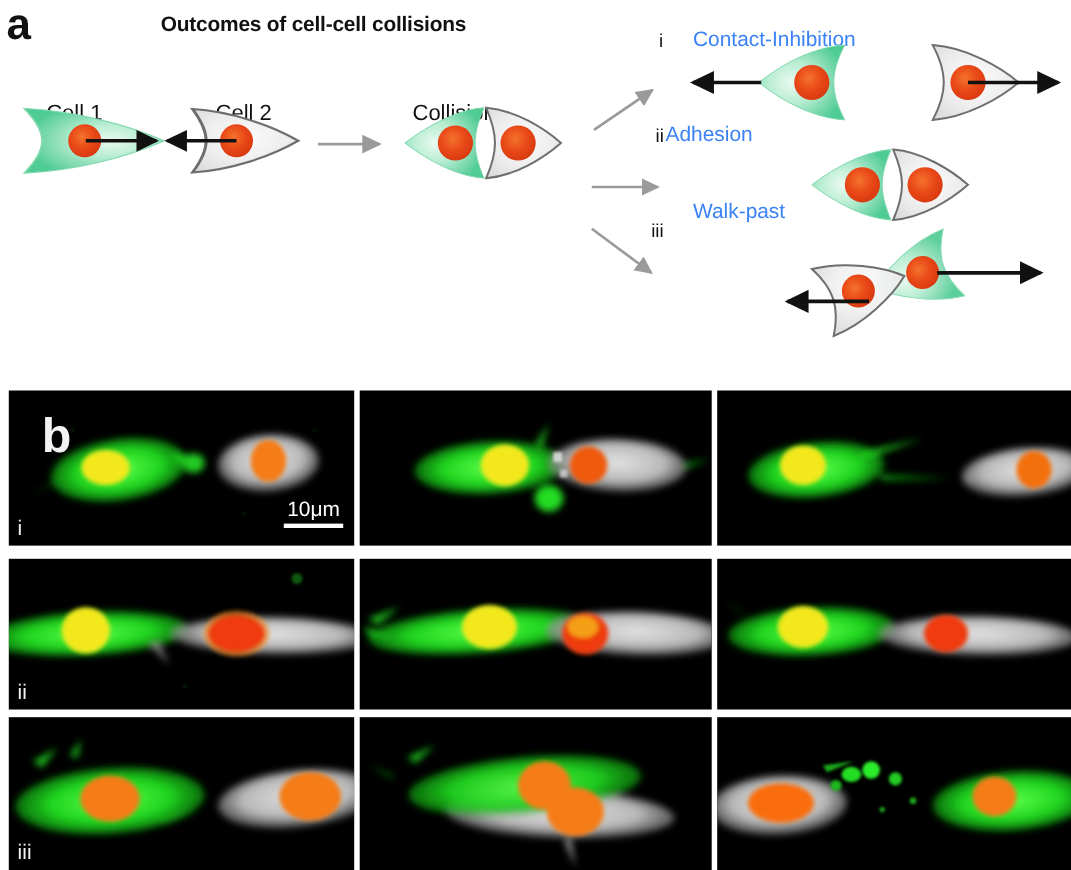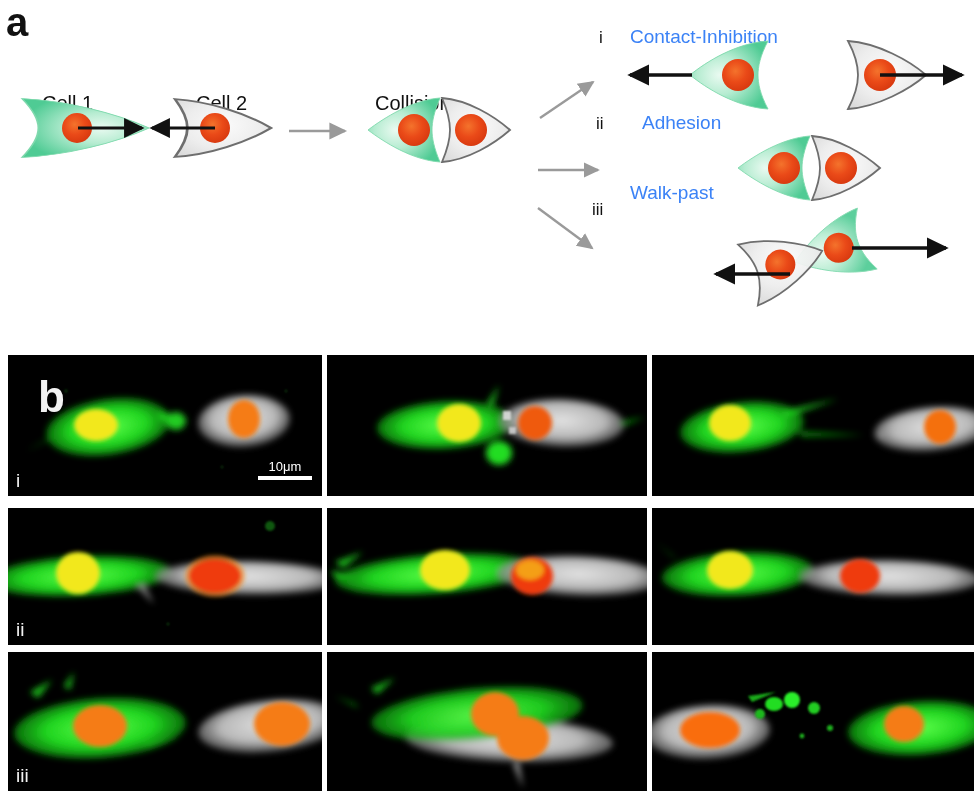--- a/index.html
+++ b/index.html
@@ -20,46 +20,47 @@
   .cap{position:absolute;font-size:20px;color:#111;white-space:nowrap;}
   #cap-cell1{left:42px;top:92px;}
   #cap-cell2{left:196px;top:92px;}
   #cap-collision{left:375px;top:92px;}
 
   .outcome-num{position:absolute;font-size:17px;color:#111;}
   .outcome-label{position:absolute;font-size:19px;color:#3b82f6;font-weight:normal;white-space:nowrap;}
   #num-i{left:599px;top:28px;}
   #lab-i{left:630px;top:26px;}
   #num-ii{left:596px;top:114px;}
-  #lab-ii{left:642px;top:112px;}
+  #lab-ii{left:605px;top:112px;}
   #num-iii{left:592px;top:200px;}
   #lab-iii{left:630px;top:182px;}
 
   svg.art{position:absolute;left:0;top:0;overflow:visible;}
 
   
   #panel-b{position:absolute;left:0;top:330px;width:974px;height:461px;background:#ffffff;}
   .mpanel{position:absolute;background:#000;overflow:hidden;}
   .mpanel svg{position:absolute;left:0;top:0;}
   #label-b{position:absolute;left:30px;top:20px;font-size:44px;font-weight:bold;
            color:#f2f2f2;line-height:1;z-index:5;}
   .rowlab{position:absolute;left:8px;bottom:4px;font-size:19px;color:#f2f2f2;z-index:5;}
   #scalebar-wrap{position:absolute;right:10px;bottom:16px;z-index:5;text-align:center;}
-  #scalebar-text{font-size:13px;color:#ffffff;line-height:1.05;}
+  #scalebar-text{font-size:19px;color:#ffffff;line-height:1.05;}
   #scalebar-line{height:4px;background:#ffffff;width:54px;margin:2px auto 0 auto;}
 </style>
 </head>
 <body>
 
 <div class="fig">
 
   <div id="panel-a">
 
     <div class="panel-letter" id="label-a">a</div>
 
+    <div id="title-a">Outcomes of cell-cell collisions</div>
 
     <div class="cap" id="cap-cell1">Cell 1</div>
     <div class="cap" id="cap-cell2">Cell 2</div>
     <div class="cap" id="cap-collision">Collision</div>
 
     <div class="outcome-num" id="num-i">i</div>
     <div class="outcome-label" id="lab-i">Contact-Inhibition</div>
 
     <div class="outcome-num" id="num-ii">ii</div>
     <div class="outcome-label" id="lab-ii">Adhesion</div>

